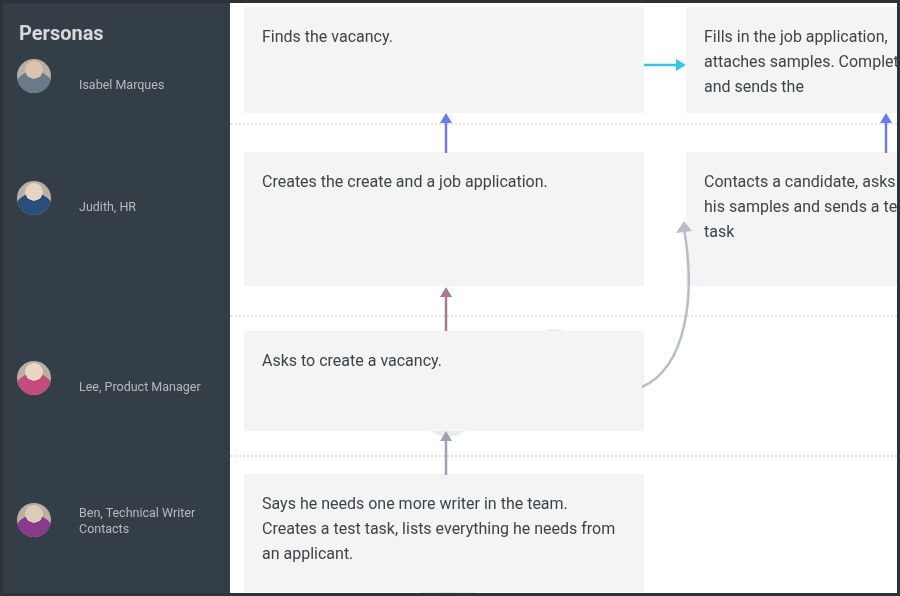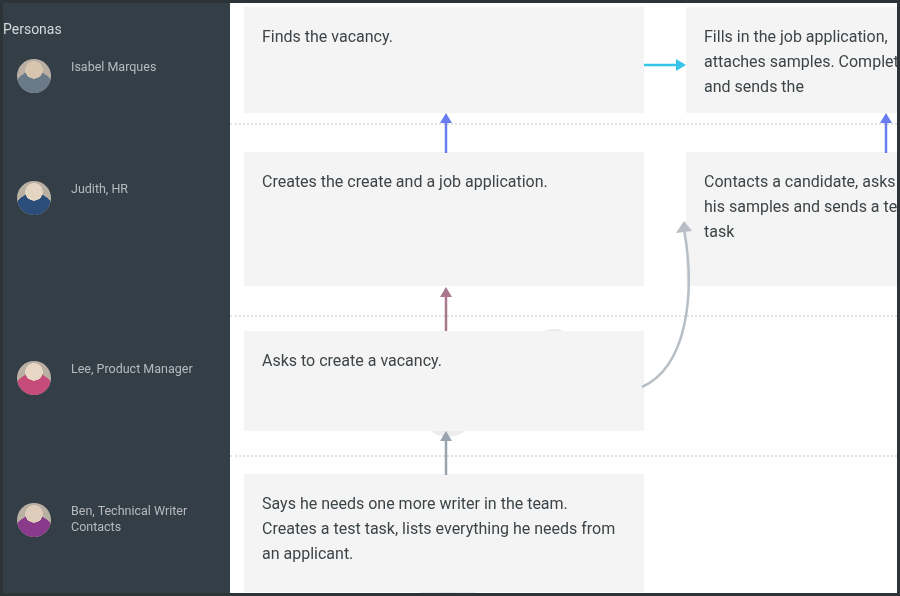--- a/index.html
+++ b/index.html
@@ -18,33 +18,33 @@
       display: flex;
     }
     .sidebar {
       width: 227px;
       background: #333e47;
       color: #c8cbce;
       padding: 18px 0 0 0;
       position: relative;
     }
     .sidebar-title {
-      font-size: 14px;
+      font-size: 20px;
       color: #d6d8da;
-      padding: 0 16px 8px 0;
-      font-weight: 400;
+      padding: 0 16px 8px 16px;
+      font-weight: 700;
     }
     .persona {
       position: absolute;
       left: 0;
       right: 0;
       display: flex;
-      align-items: flex-start;
+      align-items: flex-end;
       padding: 0 14px;
-      gap: 20px;
+      gap: 28px;
     }
     .avatar {
       width: 34px;
       height: 34px;
       border-radius: 50%;
       flex: 0 0 34px;
       background: #b9b0a3;
       position: relative;
       overflow: hidden;
     }

